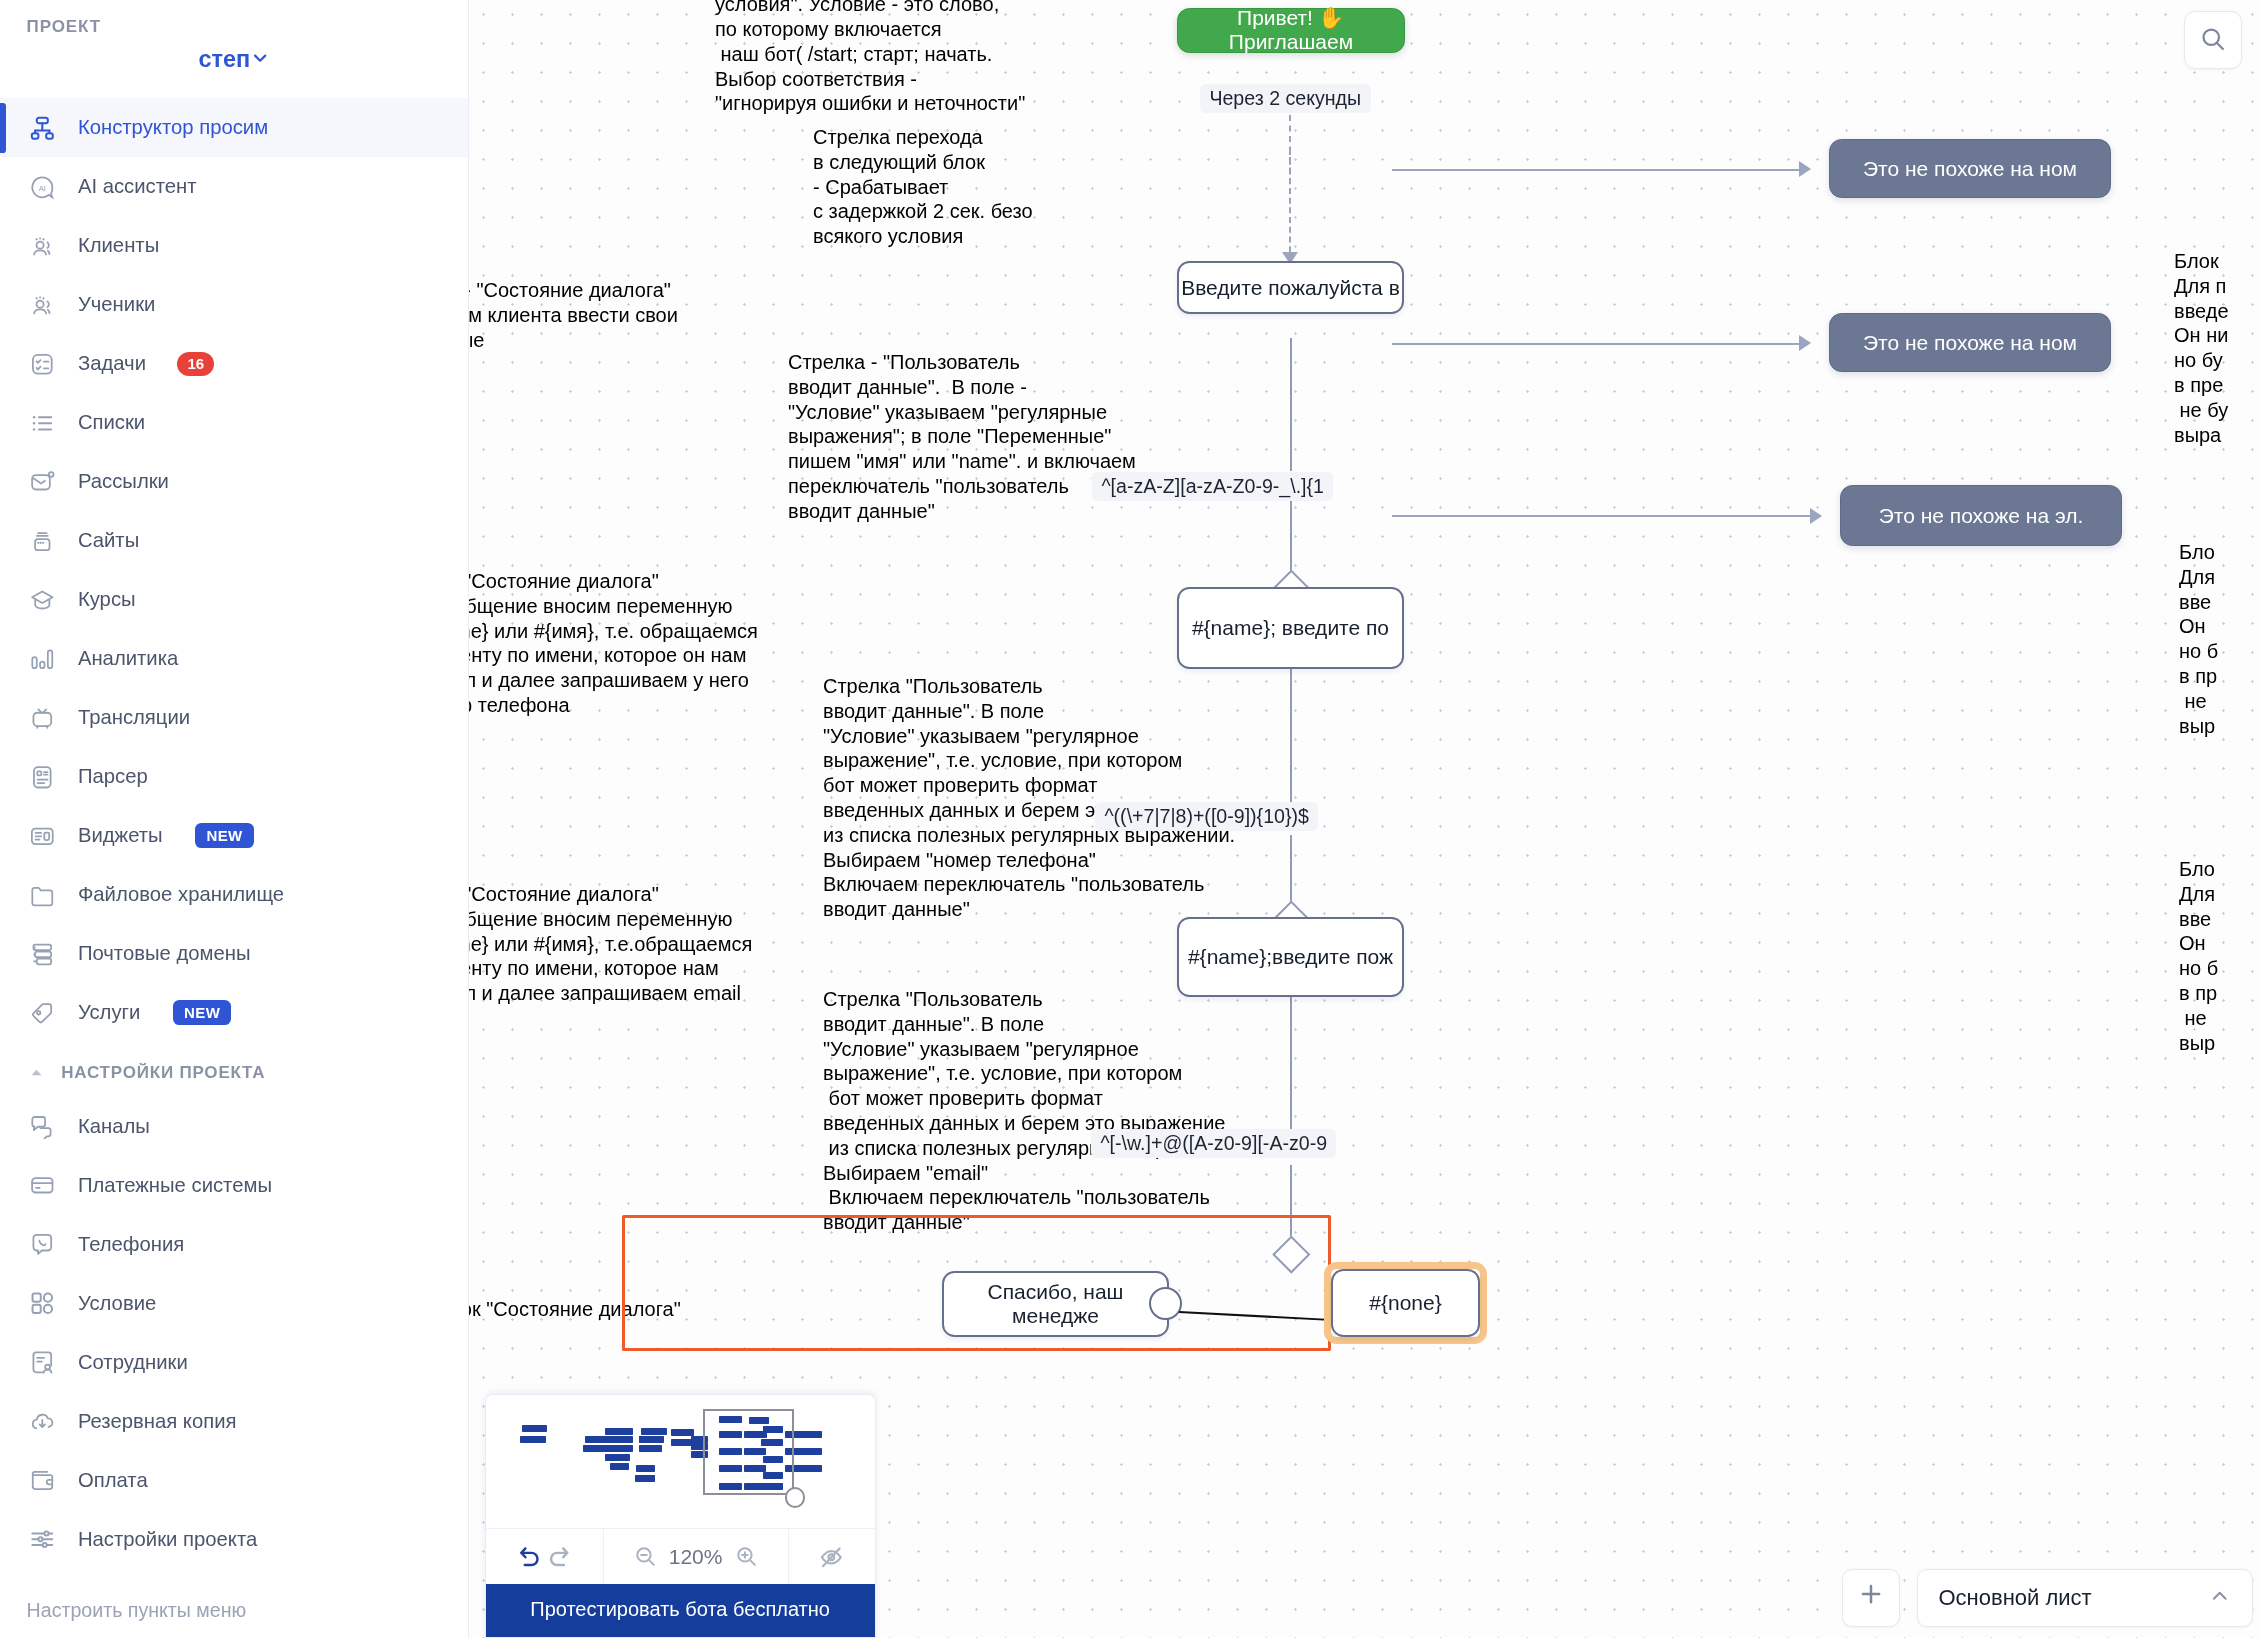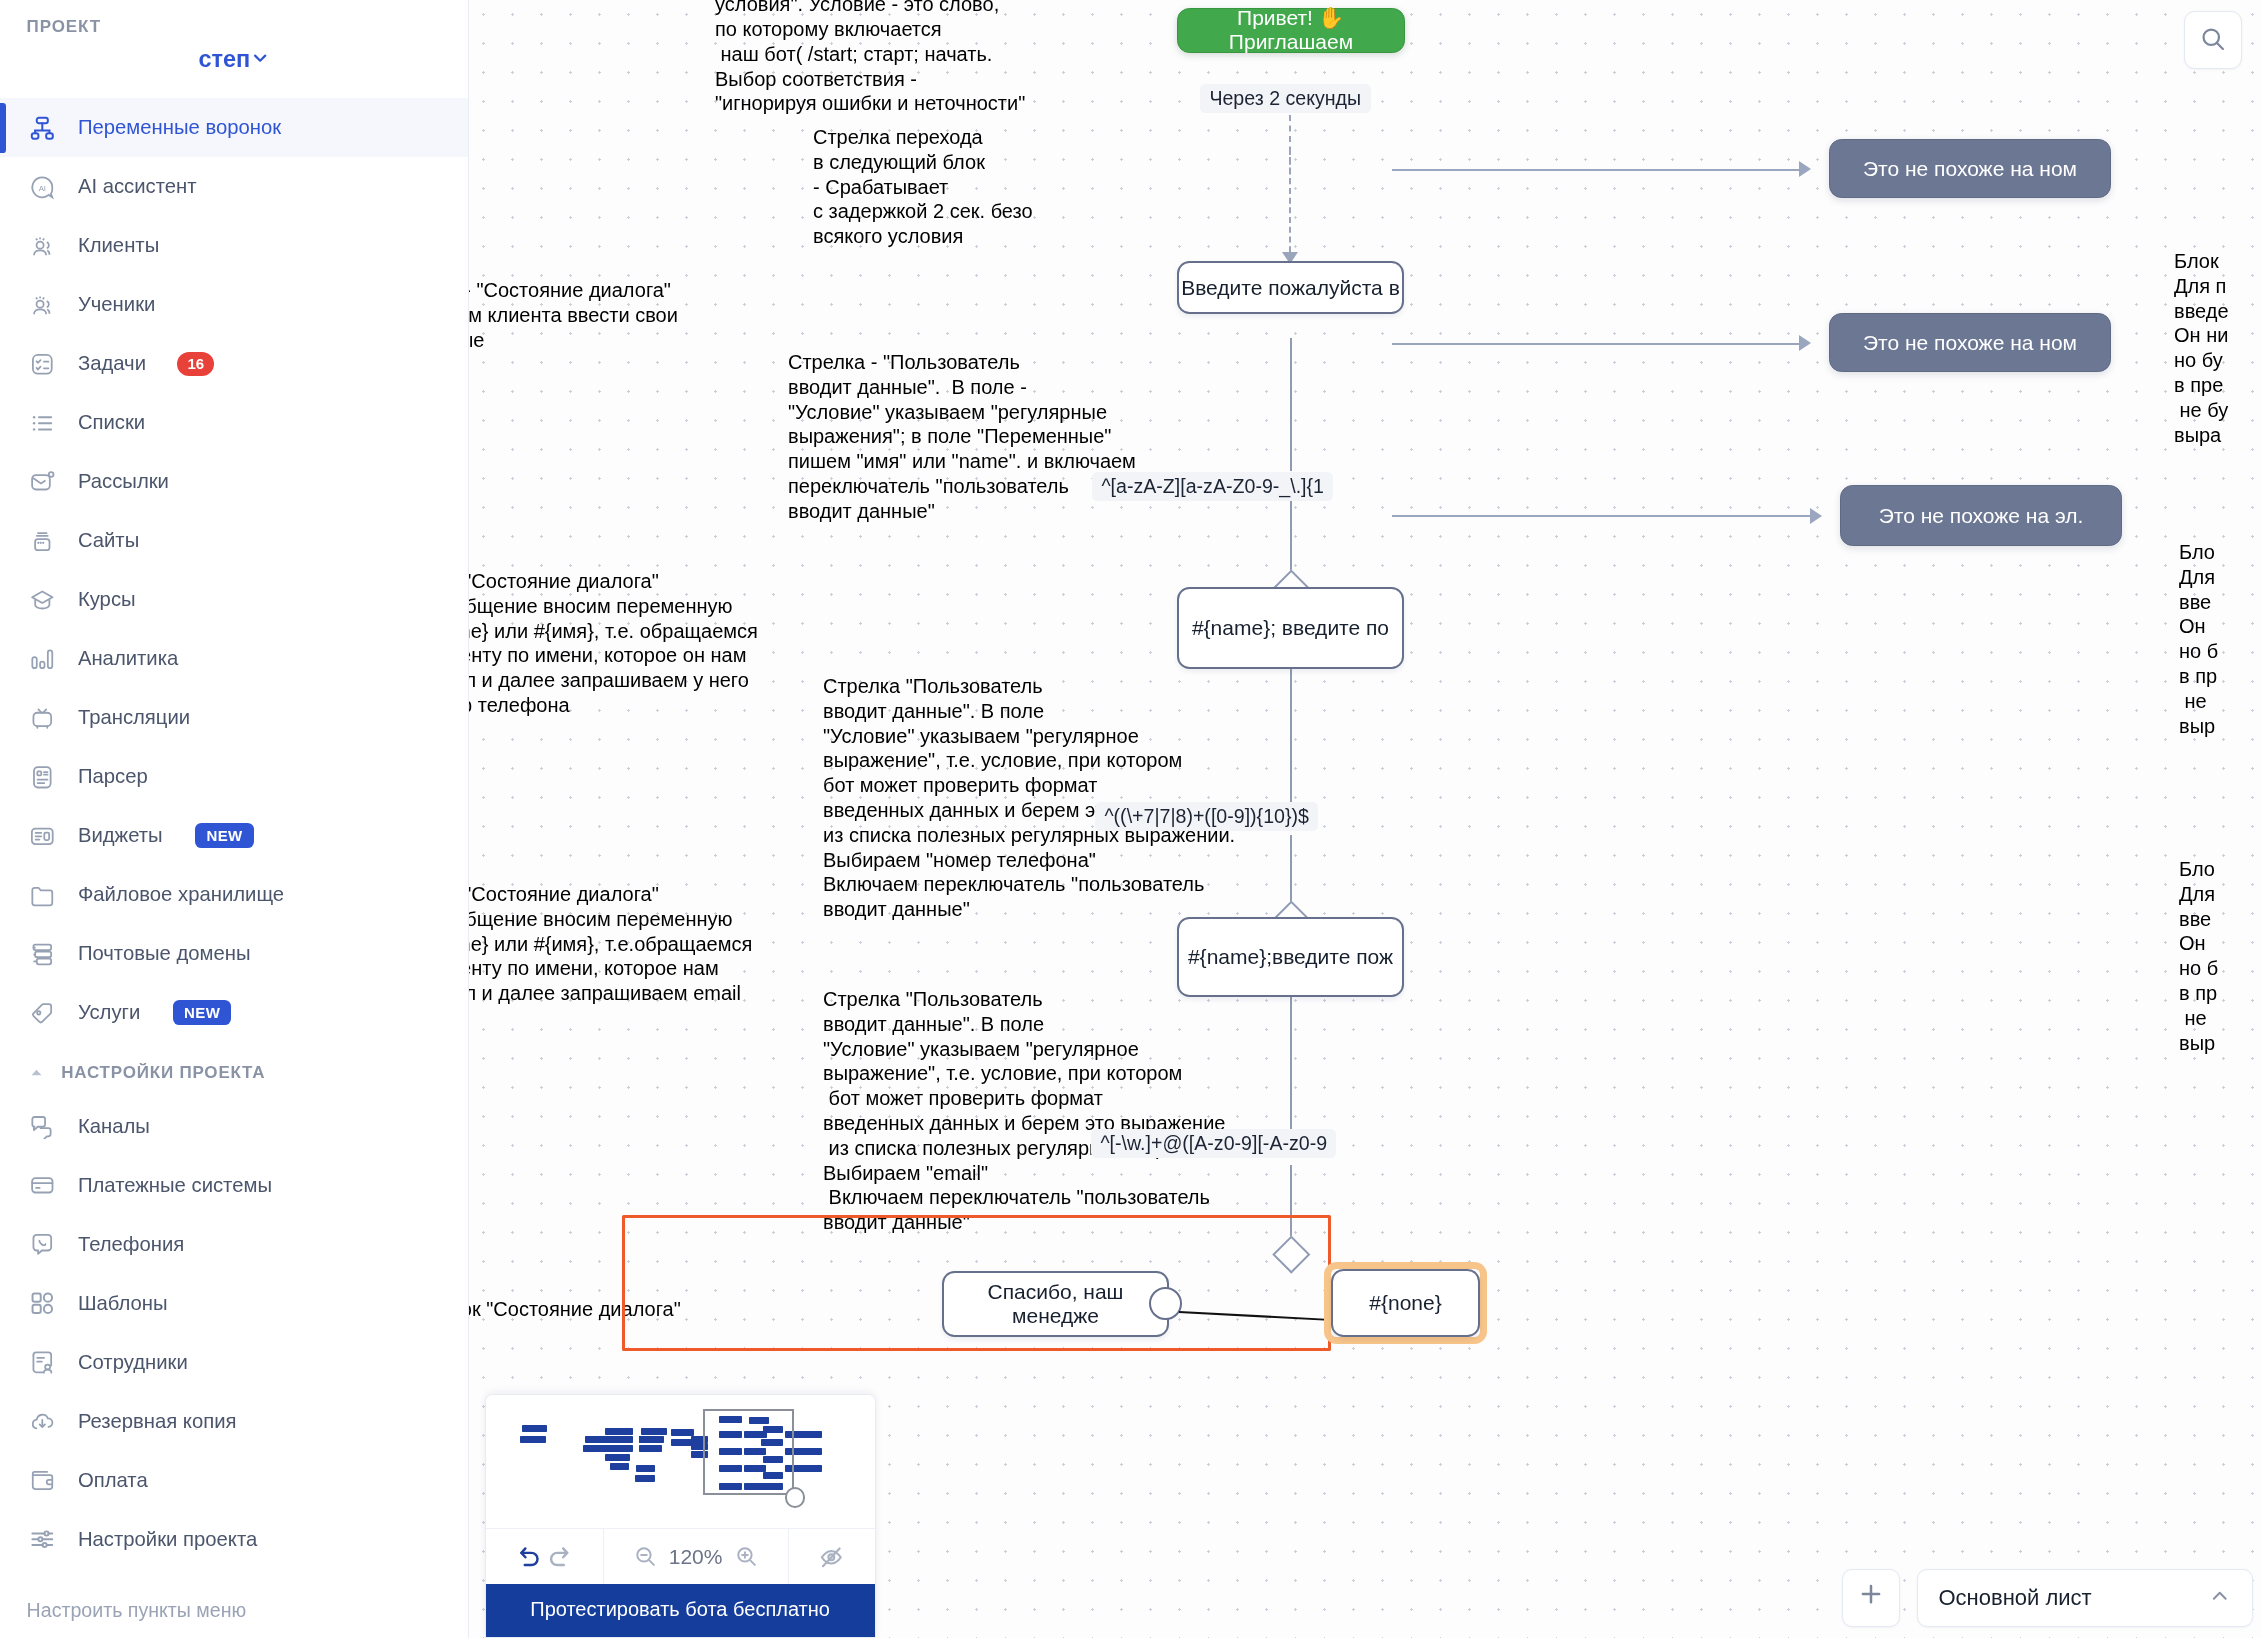--- a/index.html
+++ b/index.html
@@ -189,21 +189,21 @@
 
     <div class="nav-item active">
       <span class="ic">
         <svg width="26.6" height="26.6" viewBox="0 0 24 24" fill="none" stroke="currentColor" stroke-width="1.8">
             <rect x="7" y="2.5" width="10" height="5" rx="2"></rect>
             <rect x="2.5" y="16.5" width="6" height="5" rx="2"></rect>
             <rect x="15.5" y="16.5" width="6" height="5" rx="2"></rect>
             <path d="M12 7.5v4M5.5 16.5v-2.5h13v2.5M12 11.5v2.5" stroke-linecap="round"></path>
           </svg>
       </span>
-      <span class="lbl">Переменные воронок</span>
+      <span class="lbl">Конструктор просим</span>
     </div>
 
     <div class="nav-item">
       <span class="ic">
         <svg width="26.6" height="26.6" viewBox="0 0 24 24" fill="none" stroke="currentColor" stroke-width="1.6">
             <path d="M21 12a9 9 0 1 0-3.2 6.9L21 21l-1.2-3.2A8.9 8.9 0 0 0 21 12z"></path>
             <text x="12" y="15" font-size="7" fill="currentColor" stroke="none" text-anchor="middle" font-family="Liberation Sans">AI</text>
           </svg>
       </span>
       <span class="lbl">AI ассистент</span>
@@ -406,21 +406,21 @@
 
     <div class="nav-item">
       <span class="ic">
         <svg width="26.6" height="26.6" viewBox="0 0 24 24" fill="none" stroke="currentColor" stroke-width="1.8">
             <rect x="3.2" y="3.2" width="7.4" height="7.4" rx="1.8"></rect>
             <rect x="13.4" y="3.2" width="7.4" height="7.4" rx="3.7"></rect>
             <rect x="3.2" y="13.4" width="7.4" height="7.4" rx="1.8"></rect>
             <rect x="13.4" y="13.4" width="7.4" height="7.4" rx="3.7"></rect>
           </svg>
       </span>
-      <span class="lbl">Шаблоны</span>
+      <span class="lbl">Условие</span>
     </div>
 
     <div class="nav-item">
       <span class="ic">
         <svg width="26.6" height="26.6" viewBox="0 0 24 24" fill="none" stroke="currentColor" stroke-width="1.6" stroke-linecap="round">
             <path d="M4 5.5a2.5 2.5 0 0 1 2.5-2.5h11A2.5 2.5 0 0 1 20 5.5v9.4"></path>
             <path d="M4 5.5v13A2.5 2.5 0 0 0 6.5 21h6"></path>
             <path d="M7.4 8h6.2M7.4 11.4h4.2"></path>
             <circle cx="16.8" cy="16.2" r="2.2"></circle>
             <path d="M13.4 21.4c0-1.8 1.5-2.8 3.4-2.8s3.4 1 3.4 2.8"></path>

